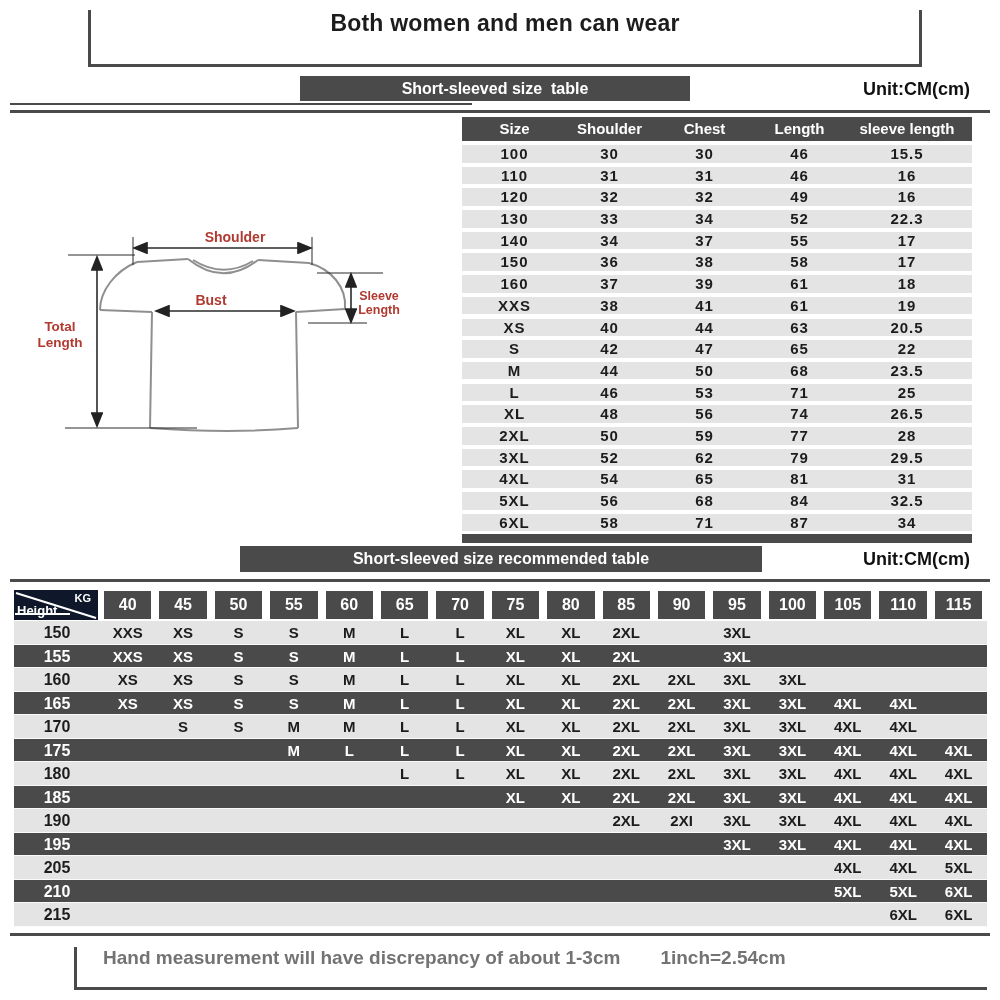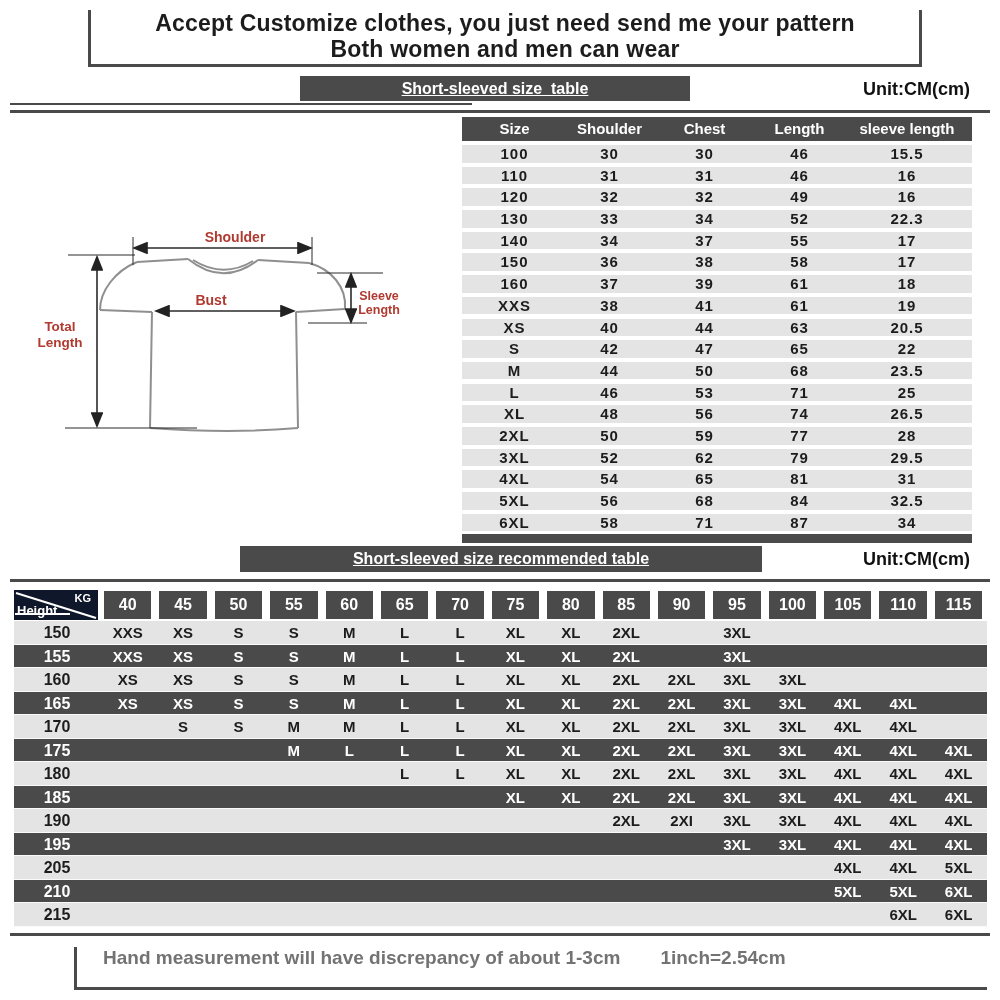--- a/index.html
+++ b/index.html
@@ -10,21 +10,21 @@
   }
   
   .top-box{
     position:absolute;left:88px;top:10px;width:828px;height:54px;
     border:3px solid #4a4a4a;border-top:none;
     text-align:center;font-size:23px;line-height:26px;letter-spacing:.2px;
   }
   
   .banner{
     position:absolute;background:#4a4a4a;color:#fff;text-align:center;
-    font-size:16px;white-space:pre;text-decoration:underline;
+    font-size:16px;white-space:pre;
   }
   .banner1{left:300px;top:76px;width:390px;height:25px;line-height:25px;}
   .banner2{left:240px;top:546px;width:522px;height:26px;line-height:26px;}
   .unit{position:absolute;width:170px;text-align:right;font-size:18px;color:#111;}
   .unit1{left:800px;top:79px;}
   .unit2{left:800px;top:549px;}
   .rule{position:absolute;background:#4a4a4a;}
   .rule-a{left:10px;top:103px;width:462px;height:2px;}
   .rule-b{left:10px;top:110px;width:980px;height:3px;}
   .rule-c{left:10px;top:579px;width:980px;height:3px;}
@@ -60,21 +60,20 @@
     border-left:3px solid #4a4a4a;border-bottom:3px solid #4a4a4a;
     display:flex;align-items:flex-start;padding-left:26px;gap:40px;font-size:19px;color:#737373;
   }
 </style>
 </head>
 <body>
 
 <div class="canvas">
 
   <div class="top-box">
-    <div>Accept Customize clothes, you just need send me your pattern</div>
     <div>Both women and men can wear</div>
   </div>
 
   <div class="banner banner1">Short-sleeved size  table</div>
   <div class="unit unit1">Unit:CM(cm)</div>
   <div class="rule rule-a"></div>
   <div class="rule rule-b"></div>
 
   <svg class="diagram" width="430" height="240" viewBox="0 0 430 240">
     <defs>

